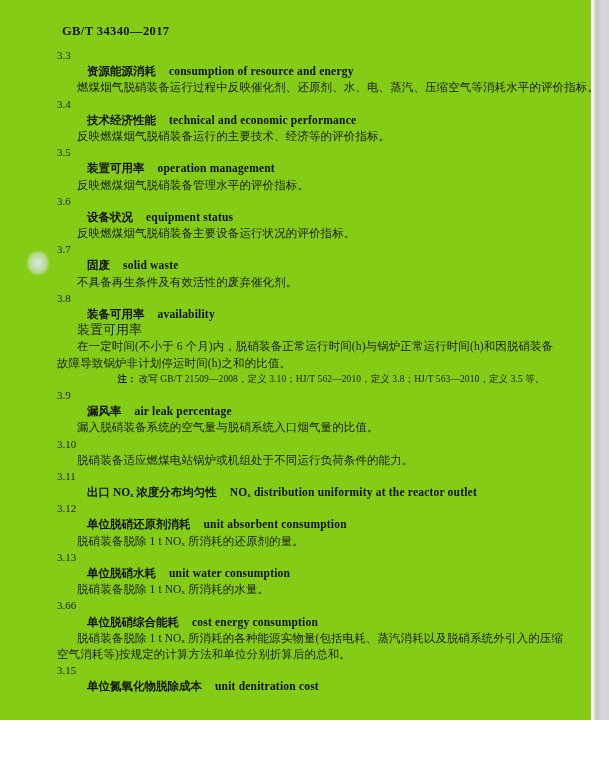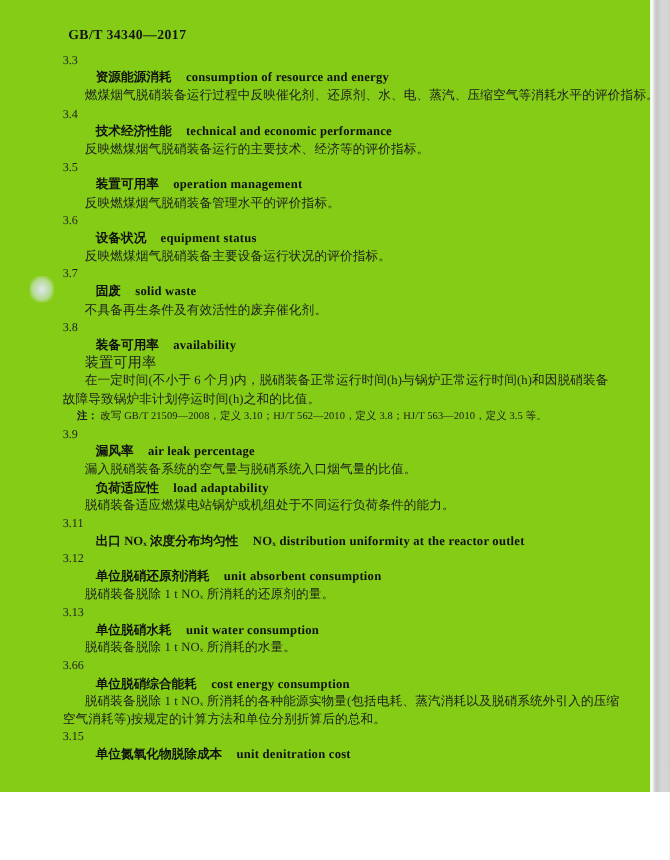--- a/index.html
+++ b/index.html
@@ -25,21 +25,21 @@
     font-size:12.5px;font-weight:bold;letter-spacing:0.4px;color:#151515;
   }
   .sections{position:absolute;left:0;top:47px;width:592px;}
   .line{height:16.2px;line-height:16.2px;white-space:nowrap;}
   .num{margin-left:57px;font-size:11px;color:#232323;}
   .term{margin-left:87px;font-size:11.5px;font-weight:bold;color:#111;}
   .term .en{margin-left:13px;letter-spacing:0.2px;}
   .syn{margin-left:77px;font-size:13px;}
   .body{margin-left:57px;font-size:11.5px;letter-spacing:0.1px;}
   .body.first{margin-left:77px;}
-  .note{margin-left:70px;font-size:9.5px;letter-spacing:0.1px;}
+  .note{margin-left:70px;font-size:9.5px;letter-spacing:0.1px;text-align:center;}
   .note .note-label{font-weight:bold;margin-right:2px;}
   .pageno{position:absolute;left:64px;top:743px;font-size:10px;color:#2a2a2a;}
 </style>
 </head>
 <body>
 
 <div class="page">
   <div class="smudge"></div>
   <div class="doc-header">GB/T 34340—2017</div>
 
@@ -84,21 +84,21 @@
       <div class="line note"><span class="note-label">注：</span><span>改写 GB/T 21509—2008，定义 3.10；HJ/T 562—2010，定义 3.8；HJ/T 563—2010，定义 3.5 等。</span></div>
     </div>
 
     <div class="sec">
       <div class="line num">3.9</div>
       <div class="line term"><span class="zh">漏风率</span><span class="en">air leak percentage</span></div>
       <div class="line body first">漏入脱硝装备系统的空气量与脱硝系统入口烟气量的比值。</div>
     </div>
 
     <div class="sec">
-      <div class="line term"><span class="zh">负荷适应性</span><span class="en">load adaptability</span></div>
+      <div class="line num">3.10</div>
       <div class="line body first">脱硝装备适应燃煤电站锅炉或机组处于不同运行负荷条件的能力。</div>
     </div>
 
     <div class="sec">
       <div class="line num">3.11</div>
       <div class="line term"><span class="zh">出口 NOₓ 浓度分布均匀性</span><span class="en">NOₓ distribution uniformity at the reactor outlet</span></div>
     </div>
 
     <div class="sec">
       <div class="line num">3.12</div>

